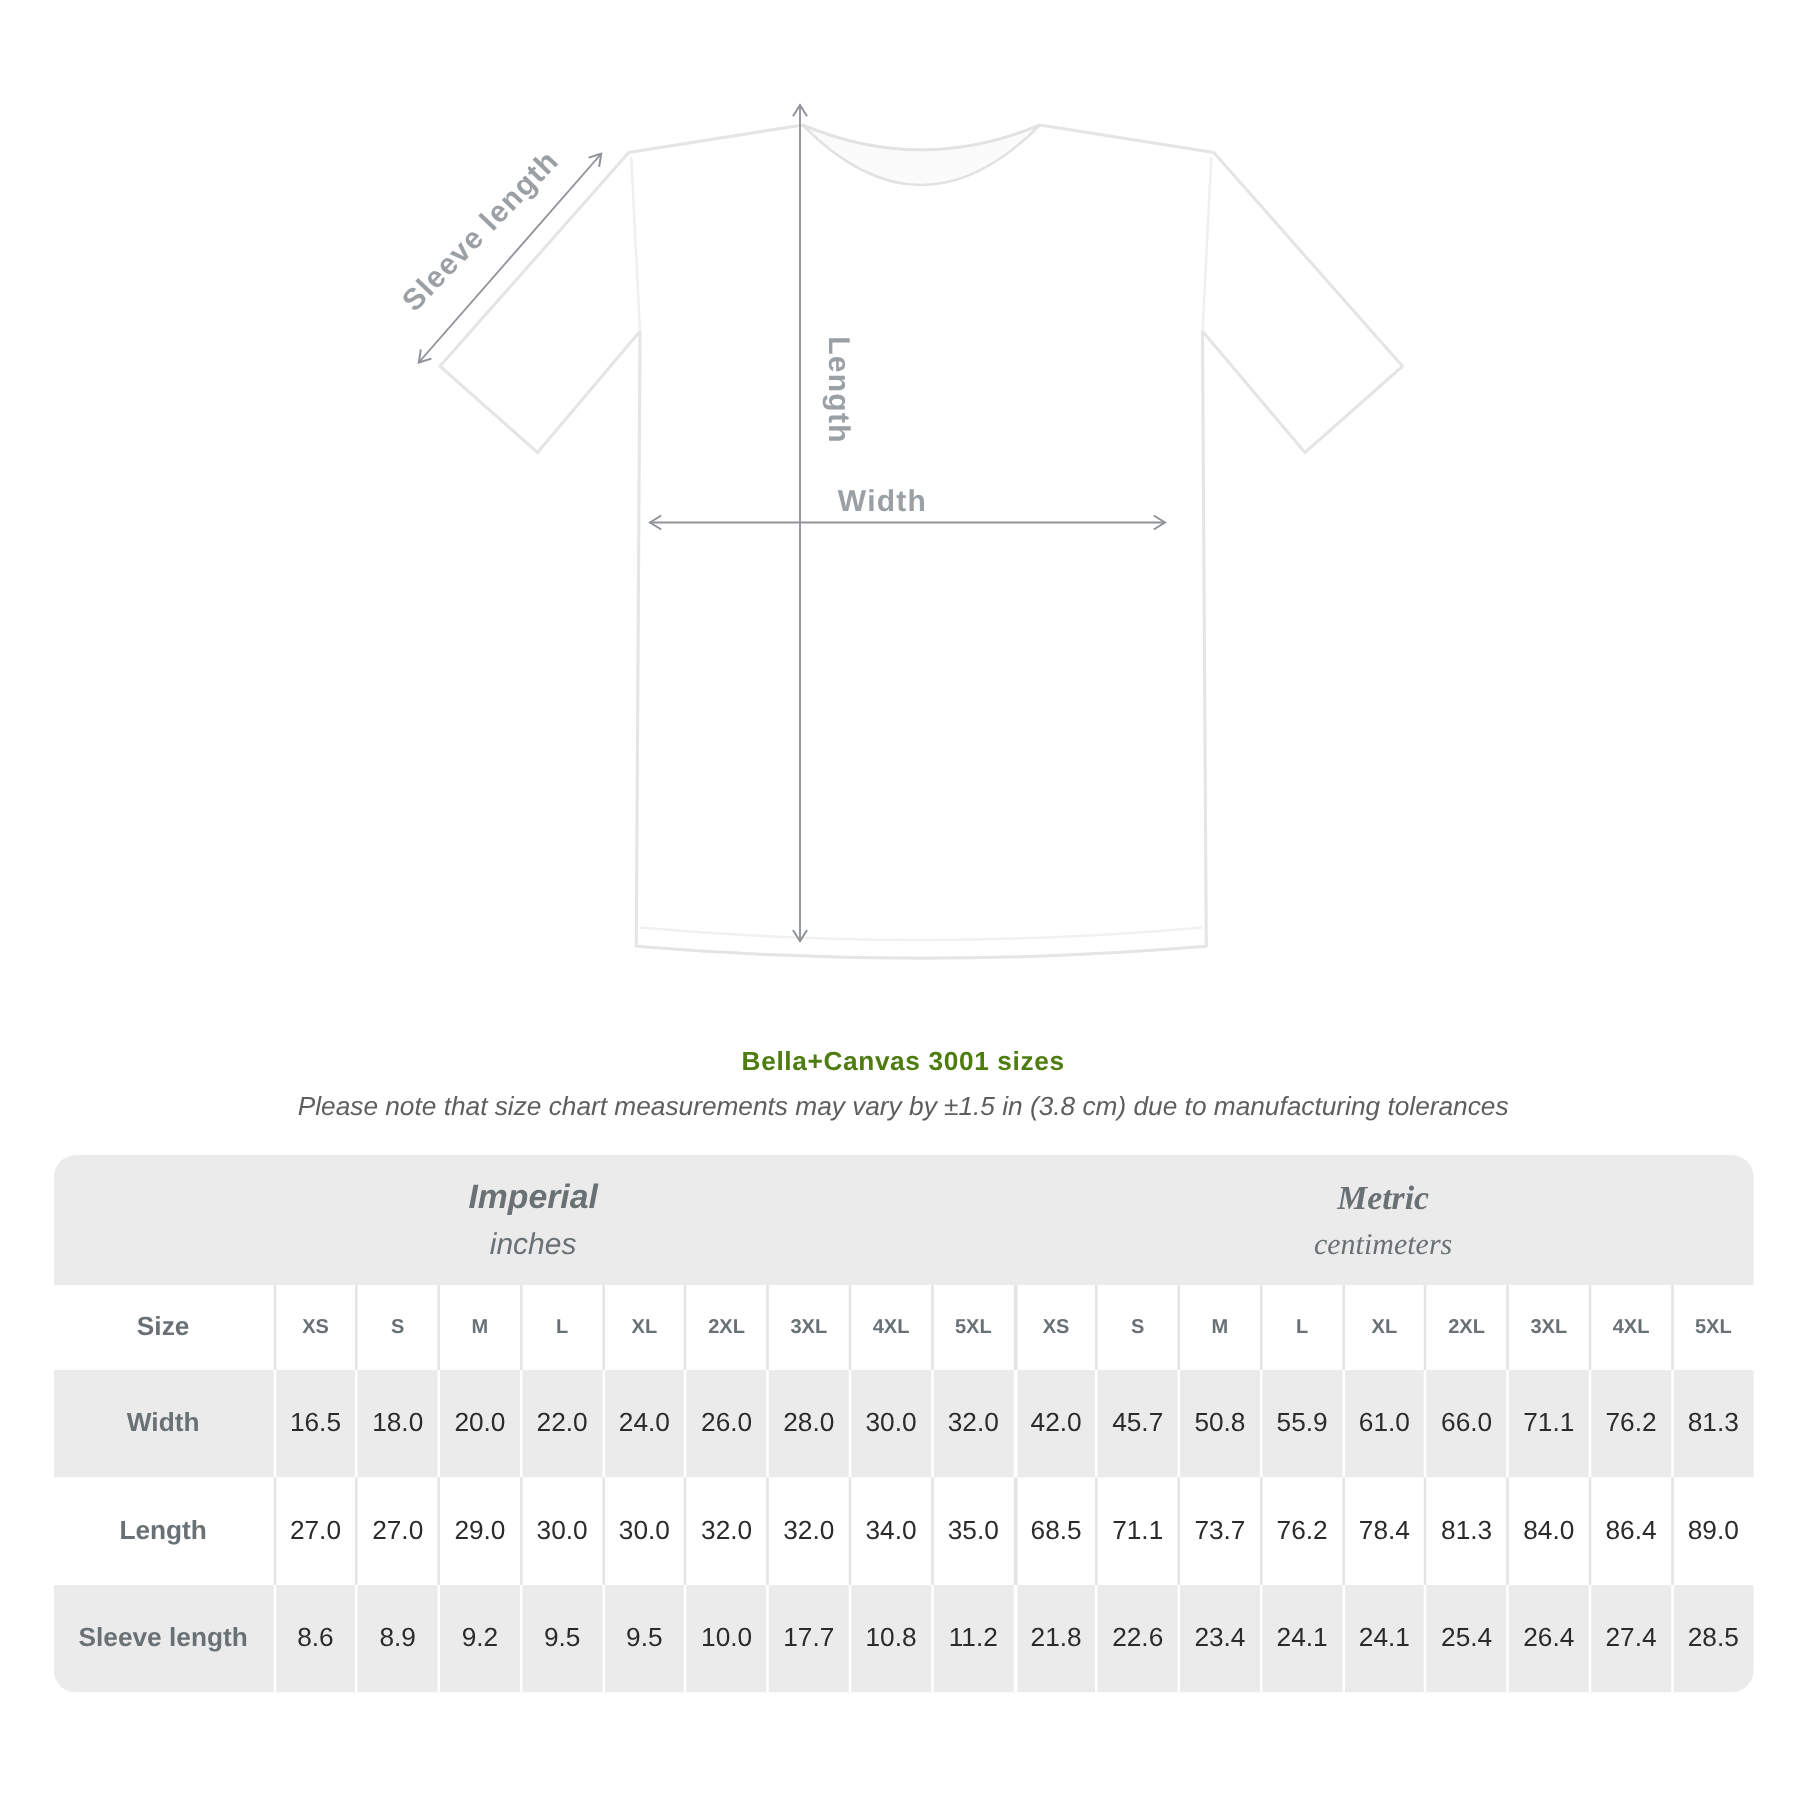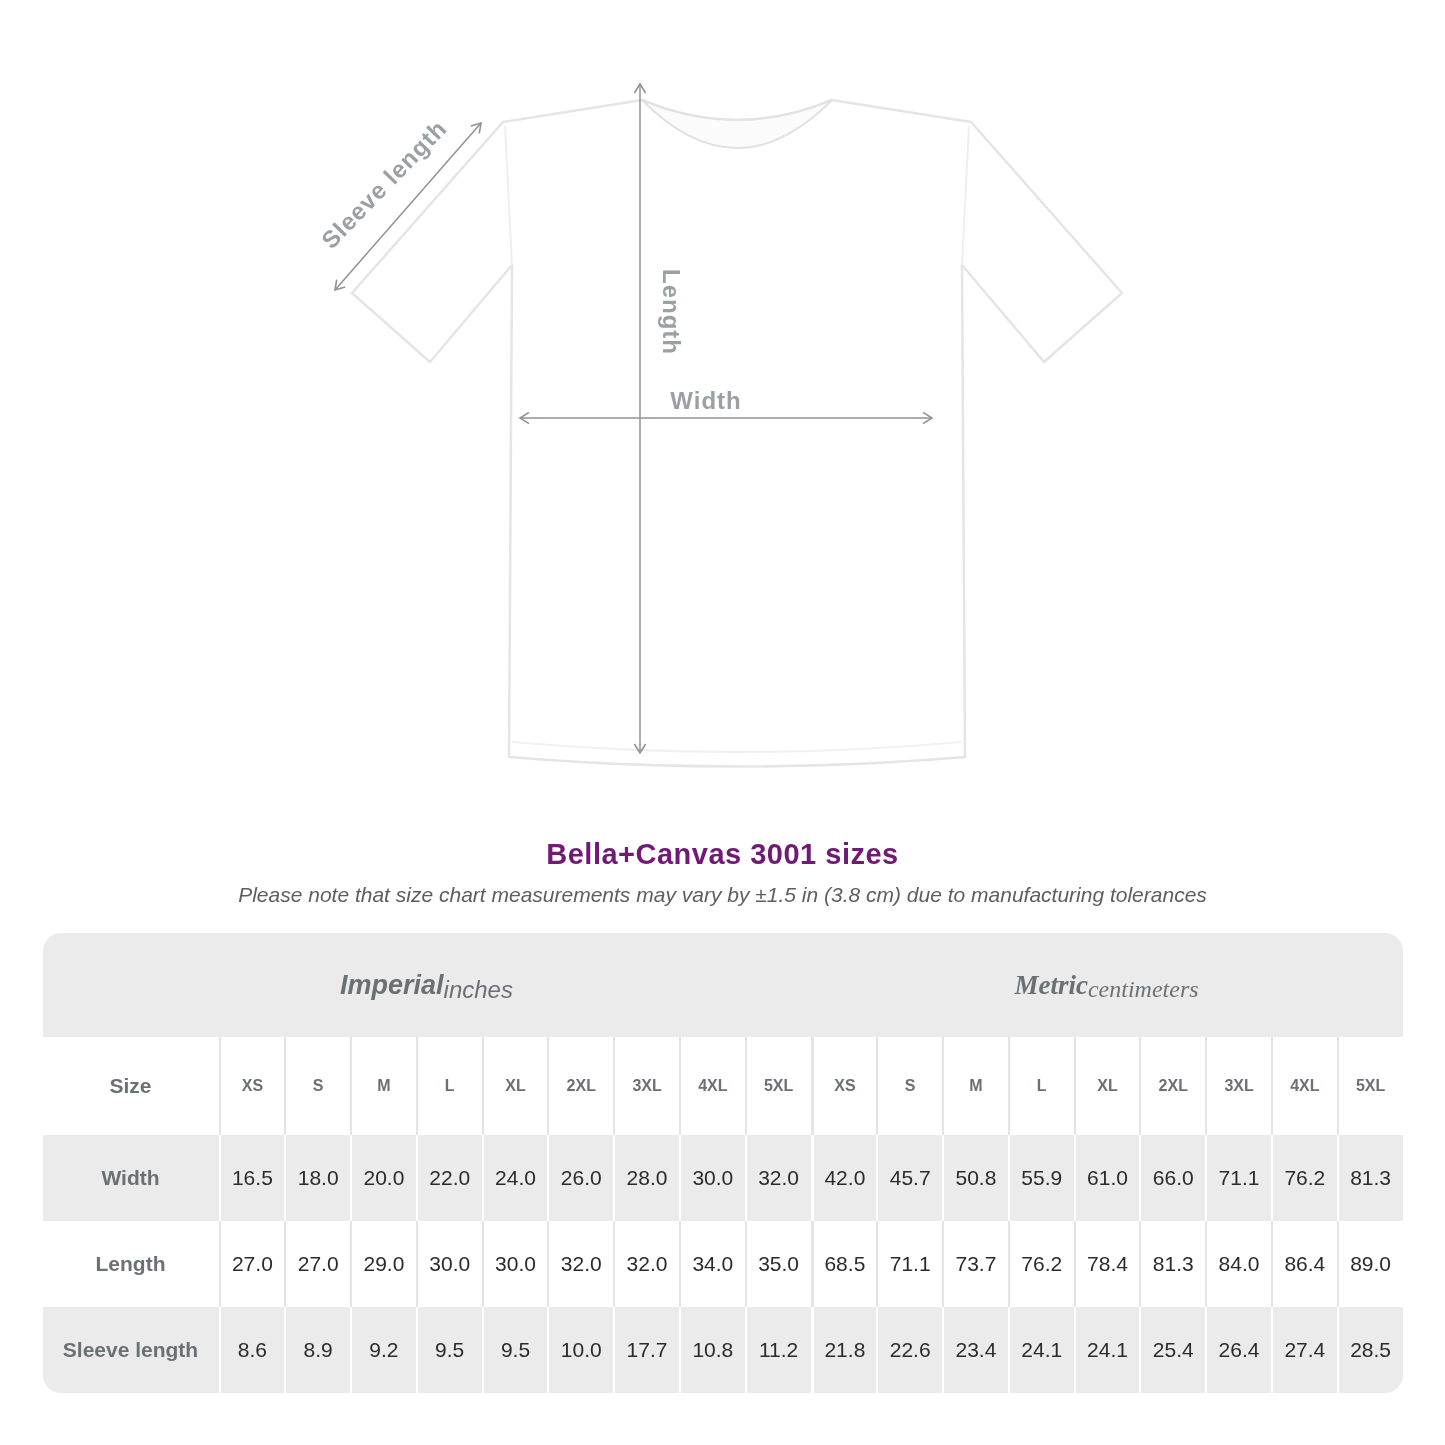--- a/index.html
+++ b/index.html
@@ -10,48 +10,48 @@
   }
   .figure{position:relative;width:1445px;height:792px;}
   .figure svg{display:block;width:1445px;height:792px;}
   .diagram-label{
     font-family:"Liberation Sans","DejaVu Sans",sans-serif;
     font-size:24px;font-weight:bold;fill:#9aa0a4;letter-spacing:1px;
   }
 
   .heading{text-align:center;margin-top:46px;}
   .heading h1{
-    margin:0;font-size:29px;font-weight:bold;color:#701a75;letter-spacing:.5px;
+    margin:0;font-size:21px;font-weight:bold;color:#4d7c0f;letter-spacing:.5px;
   }
   .heading p{
     margin:12px 0 0 0;font-size:21px;font-style:italic;color:#5e5e5e;text-align:center;
   }
 
   .size-table{
     width:1360px;margin:26px auto 0;
     border-radius:18px;overflow:hidden;
   }
   .trow{
     display:grid;
     grid-template-columns:176px repeat(18,1fr);
   }
   .row-shade{background:#ebebeb;--sep:#ffffff;}
   .row-white{background:#ffffff;--sep:#e4e4e4;}
 
   .group-row{height:104px;}
   .group-cell{
-    grid-row:1;display:flex;flex-direction:row;align-items:center;justify-content:center;
+    grid-row:1;display:flex;flex-direction:column;align-items:center;justify-content:center;
     color:#6a7175;
   }
   .group-imperial{grid-column:1 / span 10;}
   .group-metric{grid-column:11 / span 9;font-family:Liberation Serif, serif;}
   .group-title{font-size:27px;font-weight:bold;font-style:italic;}
   .group-unit{font-size:24px;font-style:italic;margin-top:9px;}
 
-  .sizes-row{height:98px;}
+  .sizes-row{height:68px;}
   .data-row{height:86px;}
 
   .cell{
     display:flex;align-items:center;justify-content:center;
     font-size:21px;color:#2b2b2b;
   }
   .label-cell{font-weight:bold;color:#6a7175;}
   .size-cell{font-weight:bold;color:#6a7175;font-size:16px;}
   .cellgroup{display:contents;}
   .cellgroup .cell{border-left:2px solid var(--sep);}

